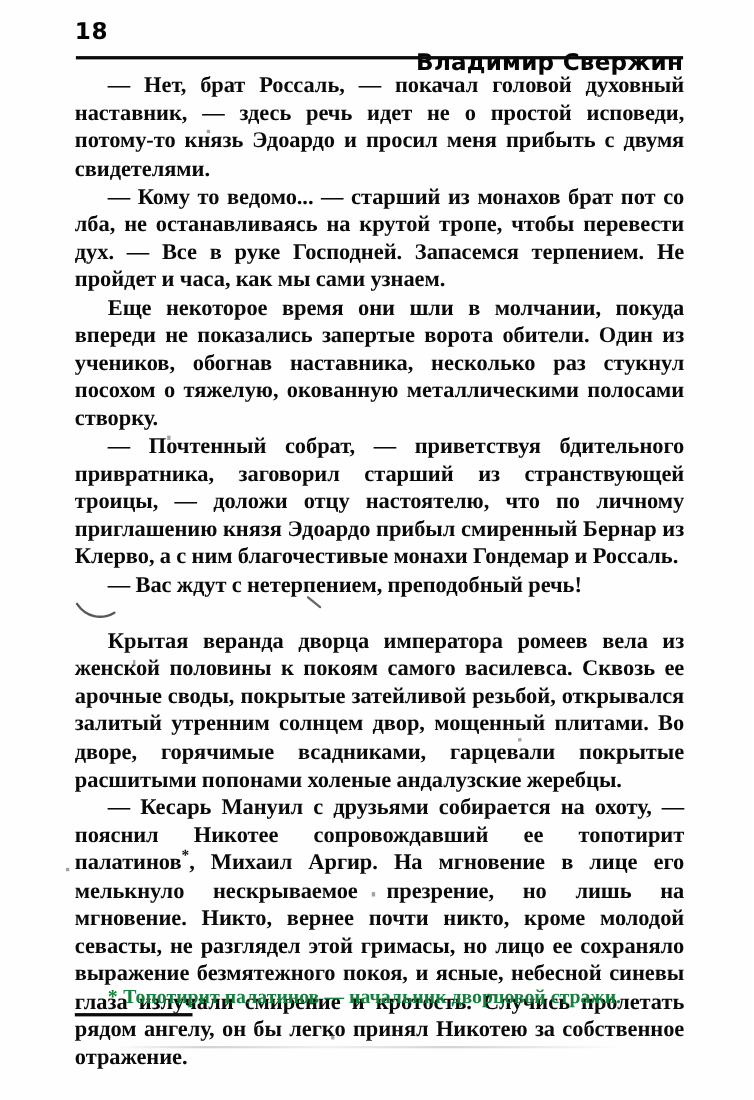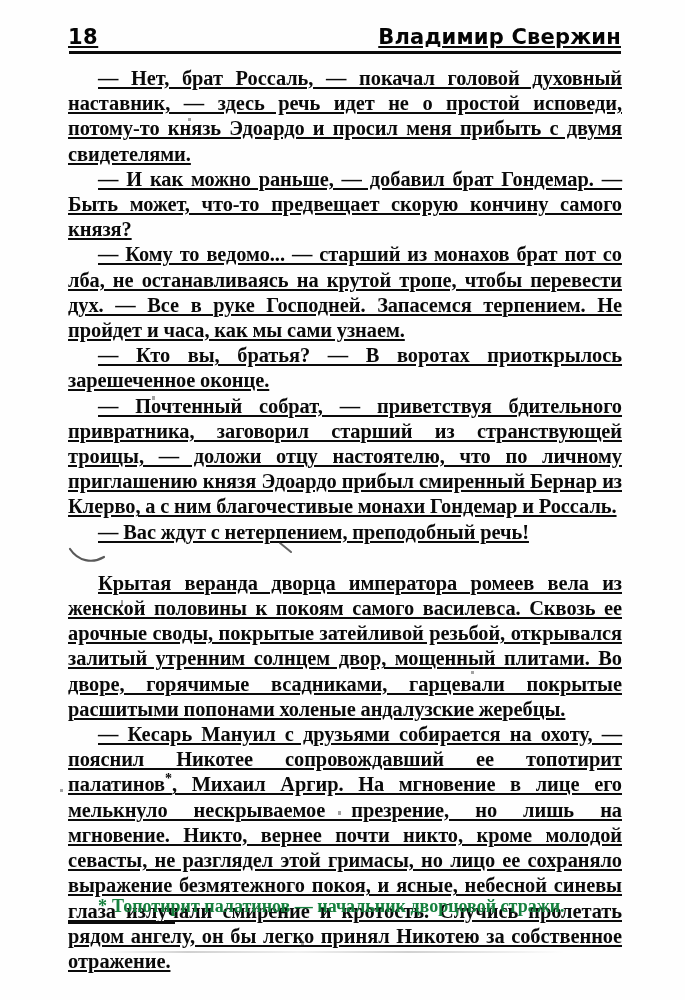--- a/index.html
+++ b/index.html
@@ -20,23 +20,21 @@
   }
 
   
   .running-head {
     position: absolute;
     left: 68px;
     top: 18px;
     width: 553px;
     height: 30px;
     display: flex;
-    align-items: flex-end;
     justify-content: space-between;
-    text-decoration: underline;
   }
 
   .folio {
     font-family: "DejaVu Sans", "Liberation Sans", sans-serif;
     font-weight: 700;
     font-size: 21px;
     letter-spacing: 0.5px;
     line-height: 1;
     color: #050505;
   }
@@ -72,21 +70,20 @@
     margin: 0;
     font-size: 20.4px;
     line-height: 25.2px;
     font-weight: 700;
     text-align: justify;
     text-indent: 30px;
     hyphens: manual;
     word-spacing: -0.2px;
     letter-spacing: -0.05px;
     color: #0a0a0a;
-    text-decoration: underline;
   }
 
   
   .scene-gap {
     height: 26px;
   }
 
   .fn-marker {
     font-size: 14px;
     vertical-align: super;
@@ -156,23 +153,22 @@
 
   <div class="running-head">
     <span class="folio">18</span>
     <span class="head-author">Владимир Свержин</span>
   </div>
   <div class="head-rule"></div>
 
   <div class="textblock">
 
     <p class="para">— Нет, брат Россаль, — покачал головой духовный настав­ник, — здесь речь идет не о простой исповеди, потому-то князь Эдоардо и просил меня прибыть с двумя свидетелями.</p>
-    <p class="para">— И как можно раньше, — добавил брат Гондемар. — Быть может, что-то предвещает скорую кончину самого князя?</p>
     <p class="para">— Кому то ведомо... — старший из монахов брат пот со лба, не останавливаясь на крутой тропе, чтобы перевести дух. — Все в руке Господней. Запасемся терпением. Не пройдет и часа, как мы сами узнаем.</p>
-    <p class="para">— Кто вы, братья? — В воротах приоткрылось зарешеченное оконце.</p>
+    <p class="para">Еще некоторое время они шли в молчании, покуда впереди не показались запертые ворота обители. Один из учеников, обо­гнав наставника, несколько раз стукнул посохом о тяжелую, окованную металлическими полосами створку.</p>
     <p class="para">— Почтенный собрат, — приветствуя бдительного приврат­ника, заговорил старший из странствующей троицы, — доложи отцу настоятелю, что по личному приглашению князя Эдоардо прибыл смиренный Бернар из Клерво, а с ним благочестивые монахи Гондемар и Россаль.</p>
     <p class="para">— Вас ждут с нетерпением, преподобный речь!</p>
 
     <div class="scene-gap"></div>
 
     <p class="para">Крытая веранда дворца императора ромеев вела из женской половины к покоям самого василевса. Сквозь ее арочные своды, покрытые затейливой резьбой, открывался залитый утренним солнцем двор, мощенный плитами. Во дворе, горячимые всад­никами, гарцевали покрытые расшитыми попонами холеные андалузские жеребцы.</p>
 
     <p class="para"><span>— Кесарь Мануил с друзьями собирается на охоту, — пояс­нил Никотее сопровождавший ее топотирит палатинов</span><span class="fn-marker">*</span><span>, Ми­хаил Аргир. На мгновение в лице его мелькнуло нескрываемое презрение, но лишь на мгновение. Никто, вернее почти никто, кроме молодой севасты, не разглядел этой гримасы, но лицо ее сохраняло выражение безмятежного покоя, и ясные, небесной синевы глаза излучали смирение и кротость. Случись пролетать рядом ангелу, он бы легко принял Никотею за собственное от­ражение.</span></p>
   </div>
 

